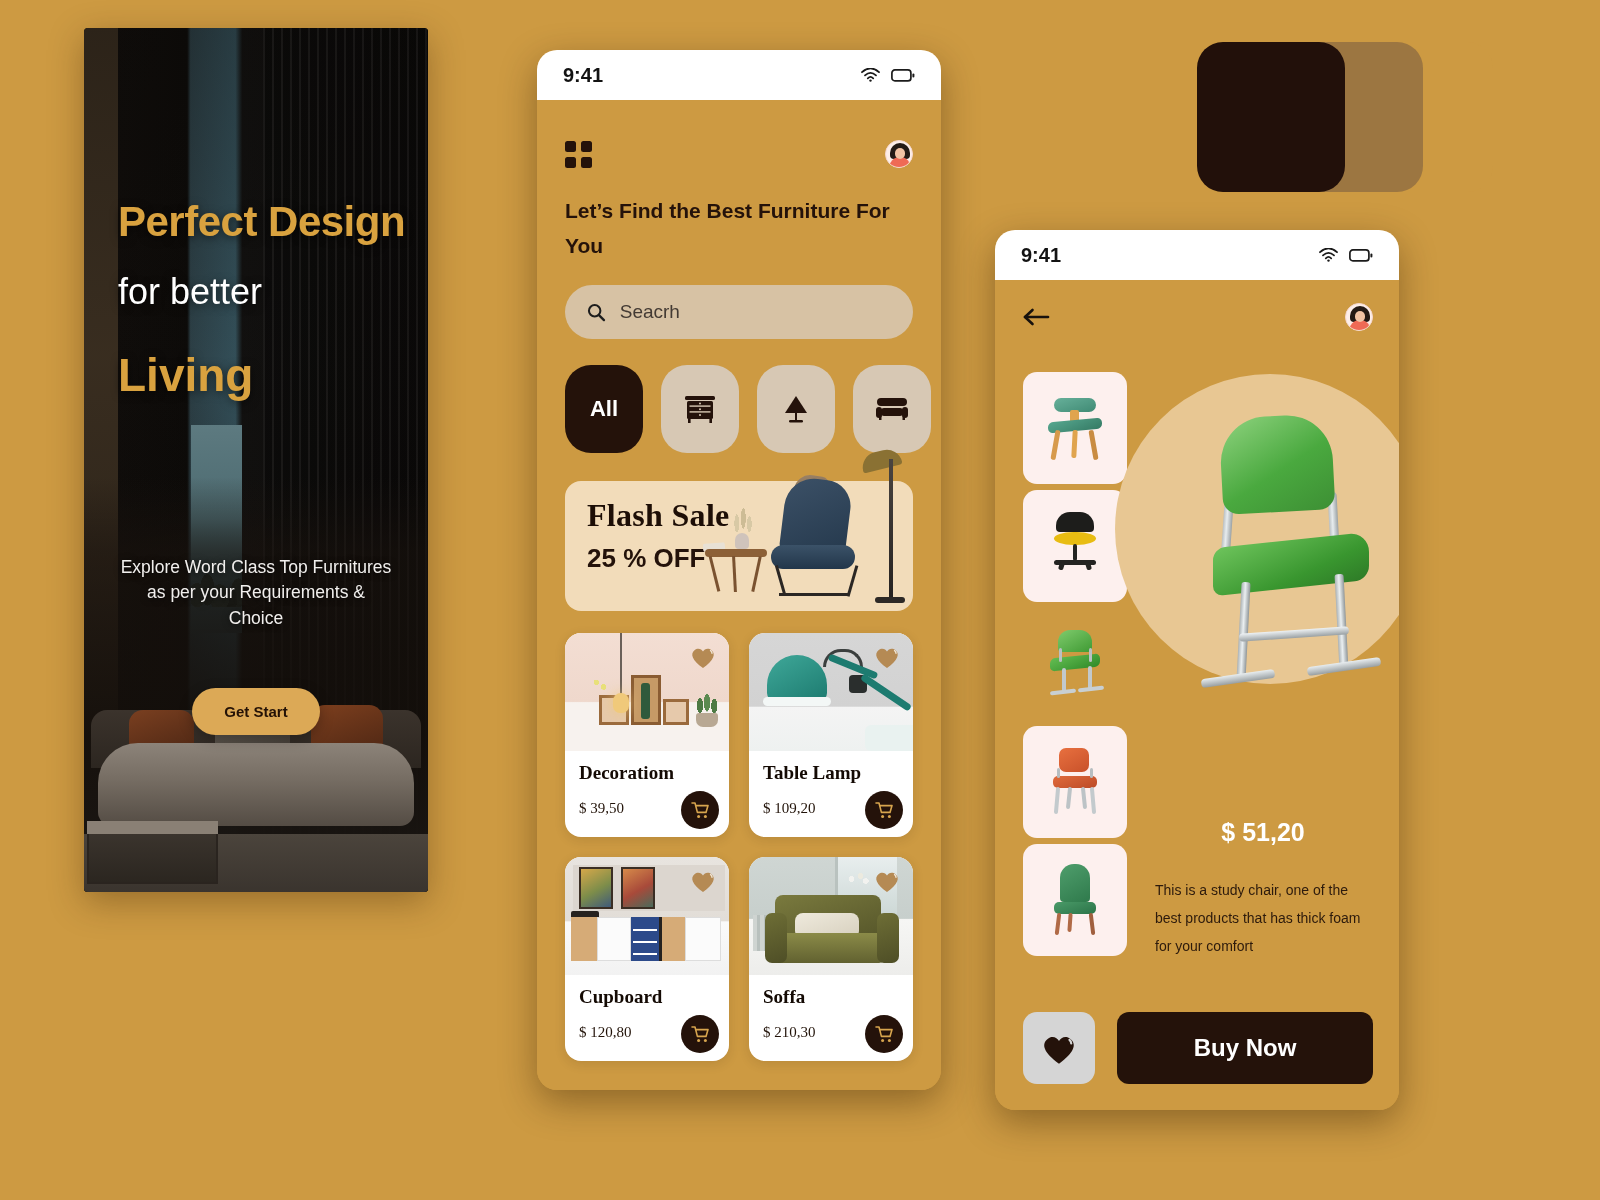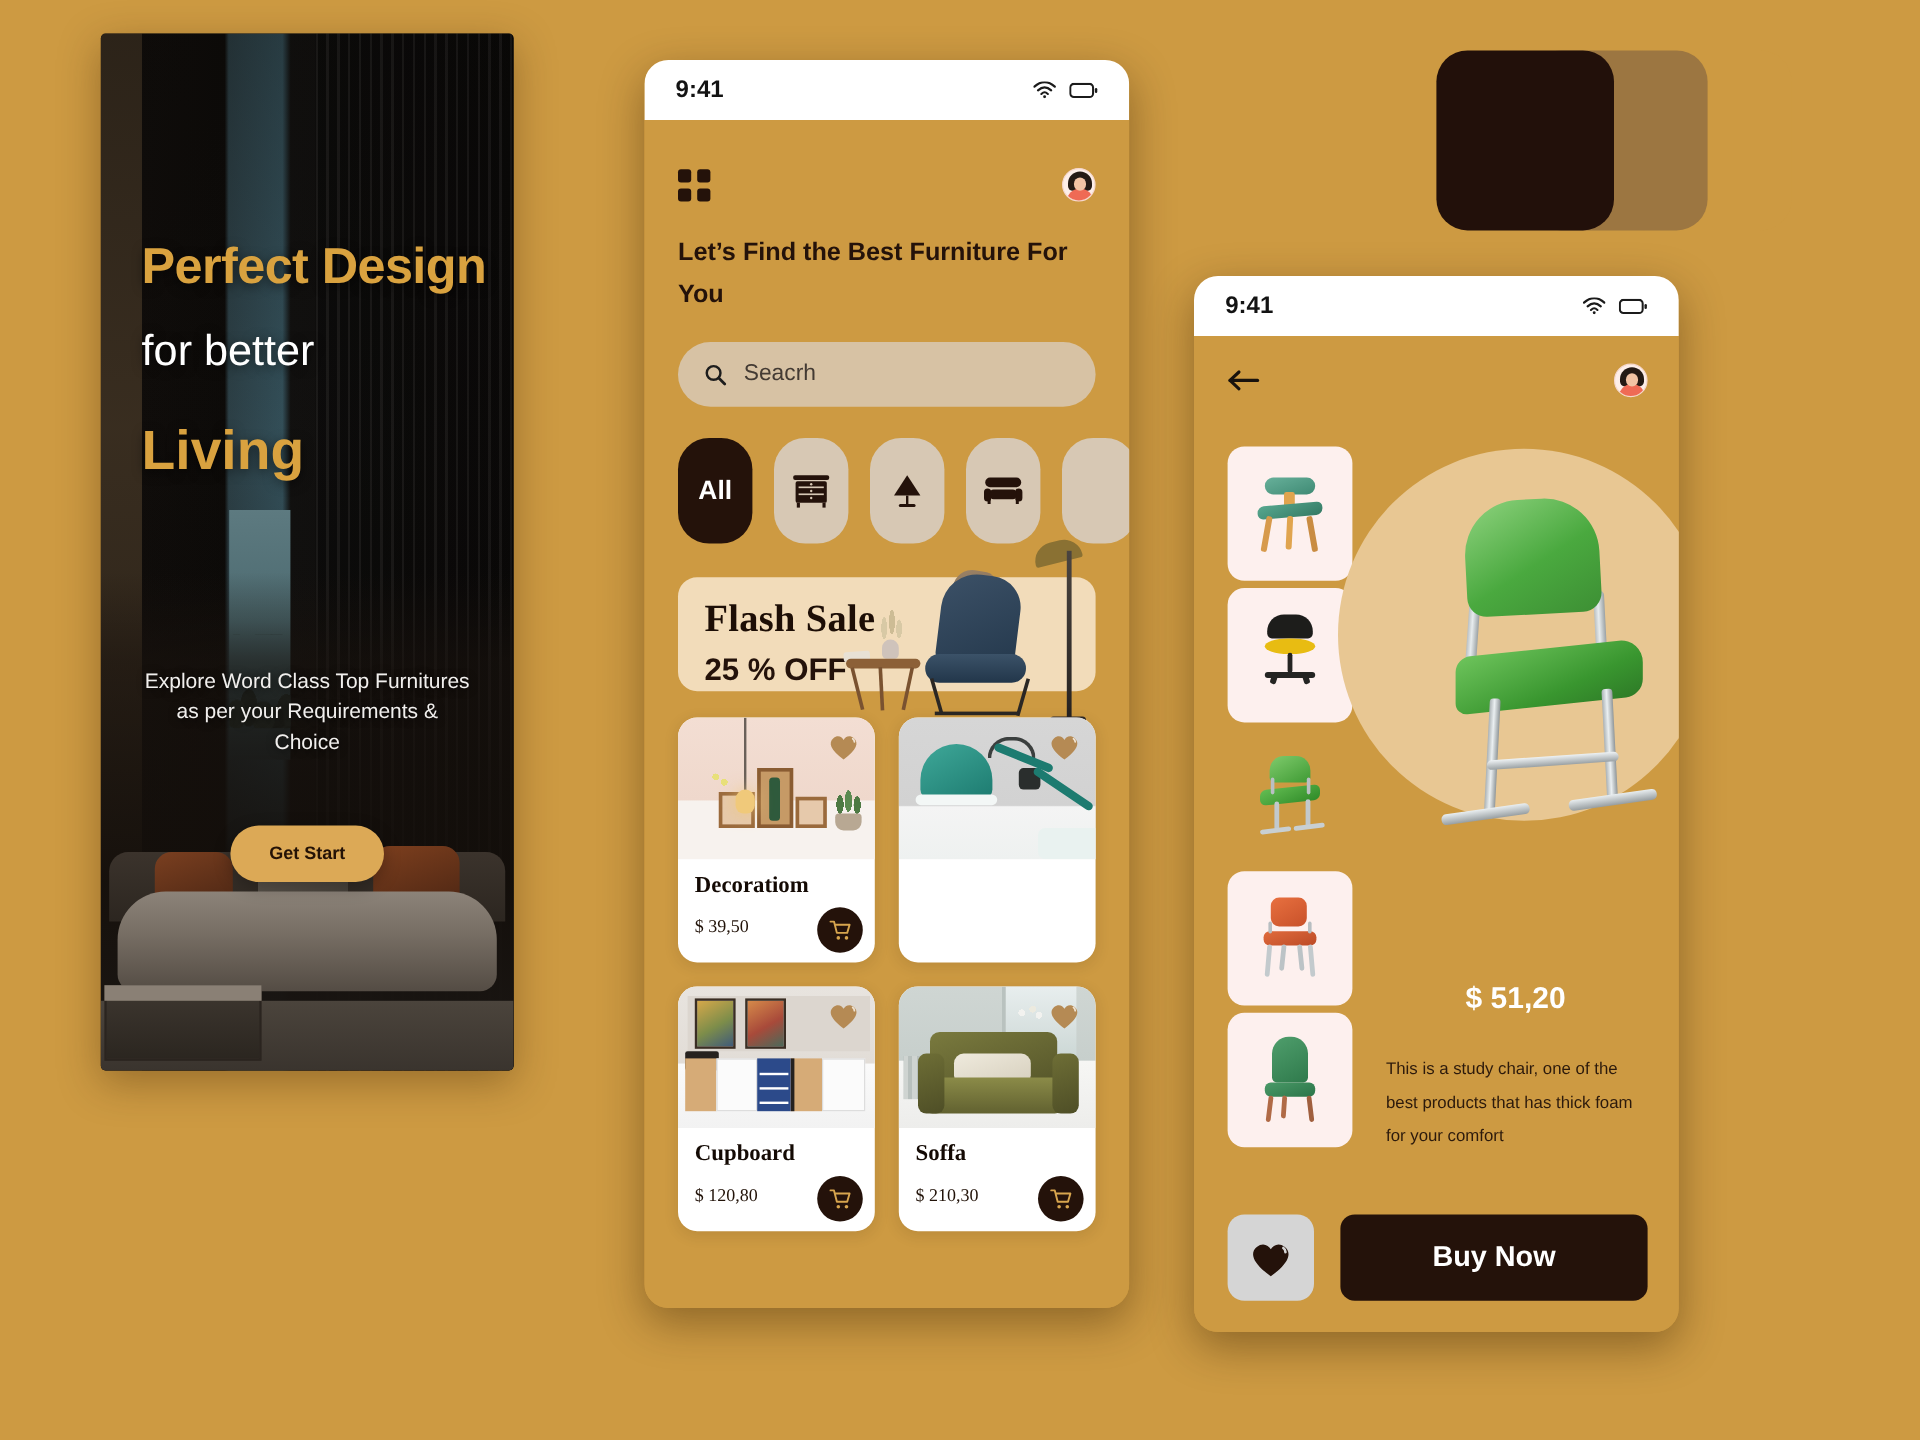--- a/index.html
+++ b/index.html
@@ -178,29 +178,29 @@
   }
   .search-input {
     border: none; background: transparent; outline: none;
     font-family: "Liberation Sans", sans-serif;
     font-size: 19px; color: #3b3029; width: 100%;
   }
   .search-input::placeholder { color: #433a33; opacity: 1; }
 
   .chips { display: flex; gap: 18px; padding: 26px 0 0 28px; }
   .chip {
-    width: 62px; height: 88px; border-radius: 26px; flex: none;
+    width: 78px; height: 88px; border-radius: 26px; flex: none;
     background: #d7c8b4; display: flex; align-items: center; justify-content: center;
     cursor: pointer;
   }
   .chip.active { background: #24120a; }
   .chip-label { color: #fff; font-size: 22px; font-weight: bold; }
 
   .flash {
-    margin: 28px 28px 0 28px; height: 95px; border-radius: 16px;
+    margin: 28px 28px 0 28px; height: 130px; border-radius: 16px;
     background: #f2dcba; position: relative; overflow: visible;
   }
   .flash-title {
     position: absolute; left: 22px; top: 16px;
     font-family: "Liberation Serif", serif;
     font-size: 32px; color: #1d0e06; font-weight: bold; letter-spacing: .3px;
   }
   .flash-sub {
     position: absolute; left: 22px; top: 62px;
     font-size: 26px; font-weight: bold; color: #24120a;
@@ -561,20 +561,31 @@
               <div class="shade-lip"></div>
           <div class="arm1"></div>
               <div class="joint"></div>
               <div class="arm2"></div>
           <div class="base"></div>
           <svg class="card-fav" viewBox="0 0 26 24">
             <path d="M13 23 C2 15 0 9 4.5 5.2 C8 2.2 11.6 4 13 6.6 C14.4 4 18 2.2 21.5 5.2 C26 9 24 15 13 23 Z" fill="#b58a54"></path>
             <path d="M20.6 5.6 a3.2 3.2 0 0 1 1.4 2.6" stroke="#efe3d2" stroke-width="1.5" fill="none" stroke-linecap="round"></path>
           </svg>
         </div>
+        <div class="card-body">
+          <div class="card-name">Table Lamp</div>
+          <div class="card-price">$ 109,20</div>
+          <button class="cart-btn">
+            <svg width="19" height="19" viewBox="0 0 19 19">
+              <path d="M1 2h3l2.4 9.4h8.6L17 4.6H5.2" stroke="#d7a54e" stroke-width="1.6" fill="none" stroke-linecap="round" stroke-linejoin="round"></path>
+              <circle cx="7.6" cy="15.6" r="1.5" fill="#d7a54e"></circle>
+              <circle cx="14.4" cy="15.6" r="1.5" fill="#d7a54e"></circle>
+            </svg>
+          </button>
+        </div>
       </div>
 
       <div class="card">
         <div class="card-img sc-cup">
           <div class="frame"></div>
           <div class="art a1"></div>
               <div class="art a2"></div>
           <div class="stereo"></div>
           <div class="unit u1"></div>
               <div class="unit u2"></div>

